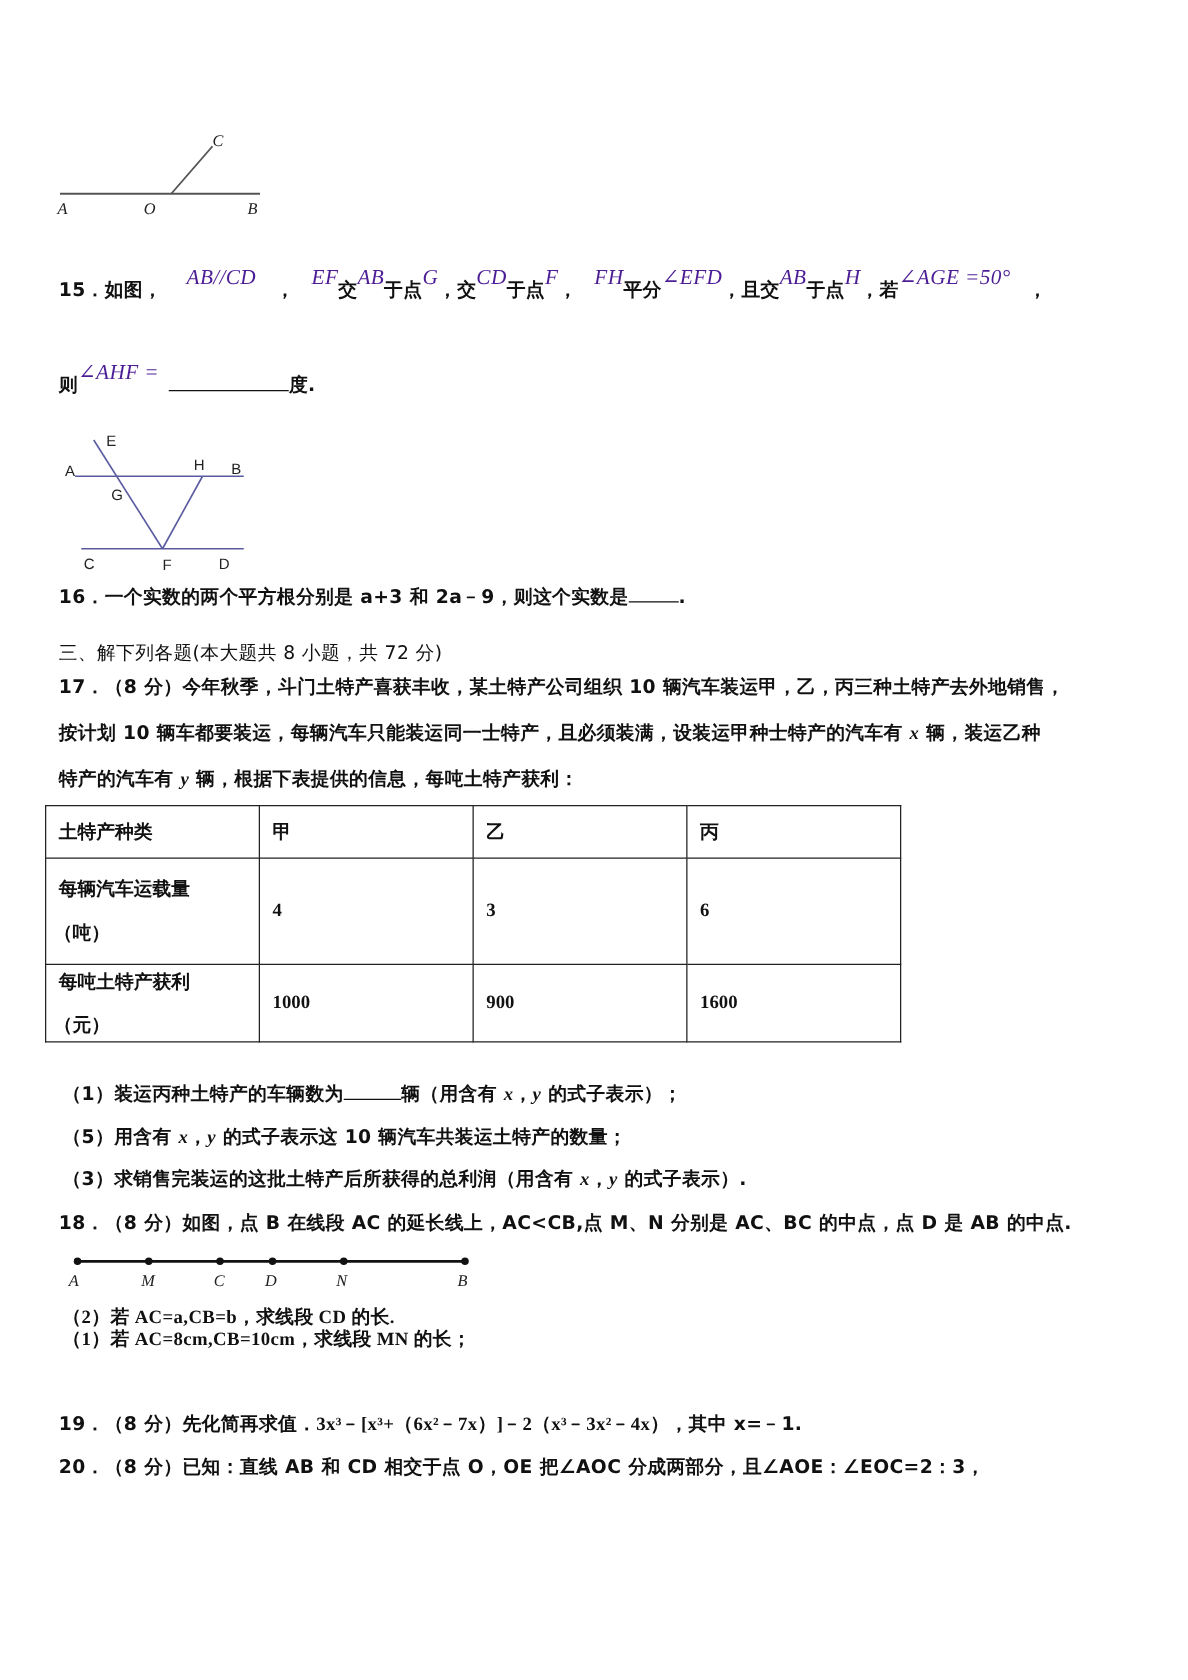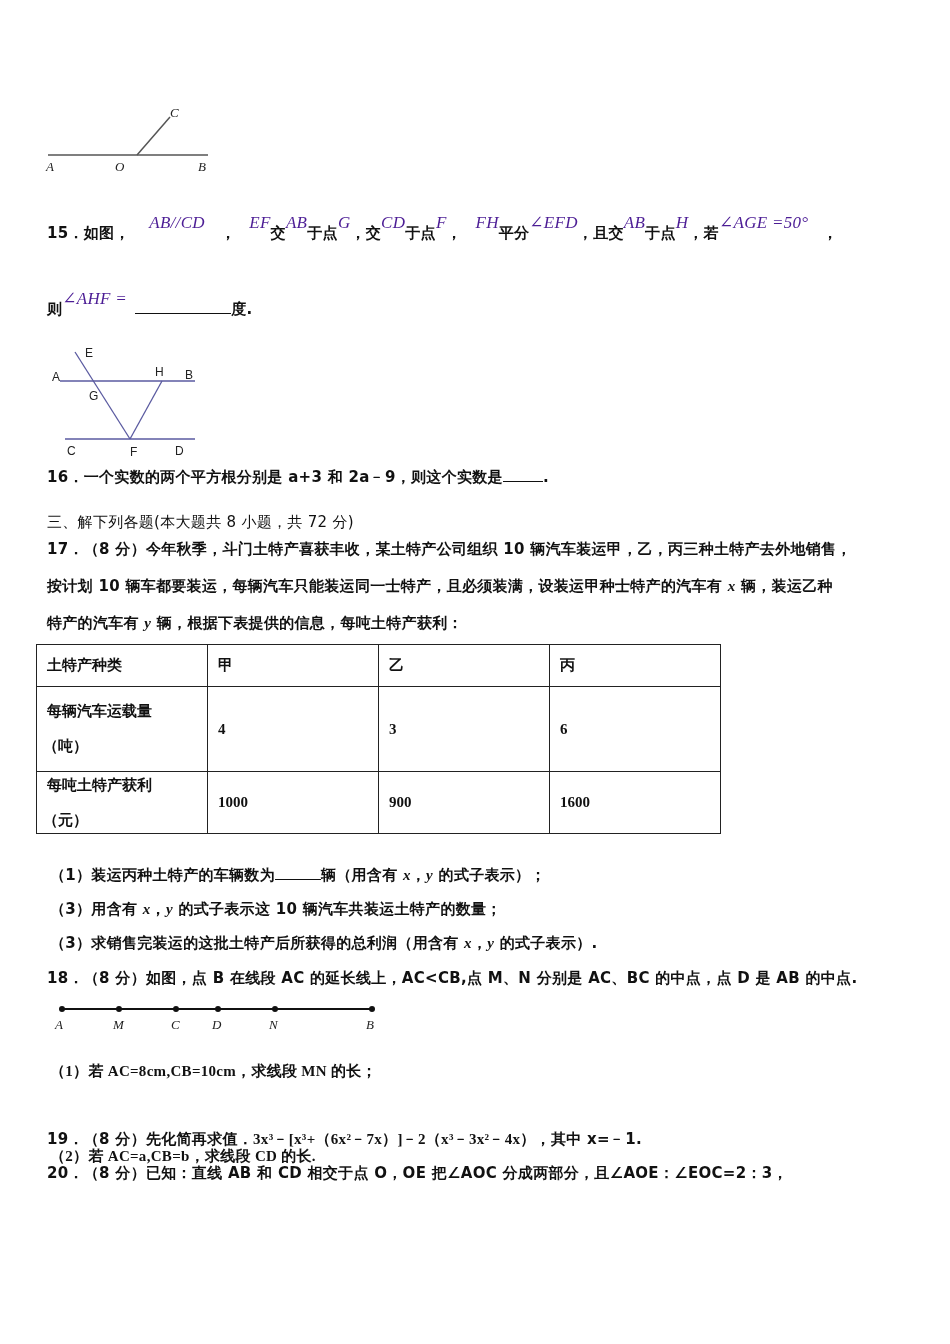--- a/index.html
+++ b/index.html
@@ -96,21 +96,21 @@
     <td class="num">900</td>
     <td class="num">1600</td>
   </tr>
 </tbody>
   </table>
 
 <div class="line" style="top:866px;left:50px;">
   <span>（1）装运丙种土特产的车辆数为</span><span class="blank" style="width:46px;"></span><span>辆（用含有 </span><span class="it">x</span><span>，</span><span class="it">y</span><span> 的式子表示）；</span>
 </div>
 <div class="line" style="top:900px;left:50px;">
-  <span>（3）用含有 </span><span class="it">x</span><span>，</span><span class="it">y</span><span> 的式子表示这 10 辆汽车共装运土特产的数量；</span>
+  <span>（5）用含有 </span><span class="it">x</span><span>，</span><span class="it">y</span><span> 的式子表示这 10 辆汽车共装运土特产的数量；</span>
 </div>
 <div class="line" style="top:934px;left:50px;">
   <span>（3）求销售完装运的这批土特产后所获得的总利润（用含有 </span><span class="it">x</span><span>，</span><span class="it">y</span><span> 的式子表示）.</span>
 </div>
 
 <div class="line" style="top:969px;">18．（8 分）如图，点 B 在线段 AC 的延长线上，AC&lt;CB,点 M、N 分别是 AC、BC 的中点，点 D 是 AB 的中点.</div>
 
 <svg class="abs" style="left:45px;top:1000px;" width="350" height="36" viewBox="0 0 350 36">
   <line x1="17" y1="9" x2="327" y2="9" stroke="#111" stroke-width="2.2"></line>
   <circle cx="17" cy="9" r="3" fill="#111"></circle>
@@ -121,19 +121,19 @@
   <circle cx="327" cy="9" r="3" fill="#111"></circle>
   <text class="fig-label-it" x="10" y="29">A</text>
   <text class="fig-label-it" x="68" y="29">M</text>
   <text class="fig-label-it" x="126" y="29">C</text>
   <text class="fig-label-it" x="167" y="29">D</text>
   <text class="fig-label-it" x="224" y="29">N</text>
   <text class="fig-label-it" x="321" y="29">B</text>
 </svg>
 
 <div class="line ser" style="top:1062px;left:50px;">（1）若 AC=8cm,CB=10cm，求线段 MN 的长；</div>
-<div class="line ser" style="top:1147px;left:50px;">（2）若 AC=a,CB=b，求线段 CD 的长.</div>
+<div class="line ser" style="top:1044px;left:50px;">（2）若 AC=a,CB=b，求线段 CD 的长.</div>
 
 <div class="line" style="top:1130px;text-align:center;">
   <span>19．（8 分）先化简再求值．</span><span class="ser">3x³﹣[x³+（6x²﹣7x）]﹣2（x³﹣3x²﹣4x）</span><span>，其中 x=﹣1.</span>
 </div>
 
 <div class="line" style="top:1164px;">20．（8 分）已知：直线 AB 和 CD 相交于点 O，OE 把∠AOC 分成两部分，且∠AOE：∠EOC=2：3，</div>
 
 </body></html>

